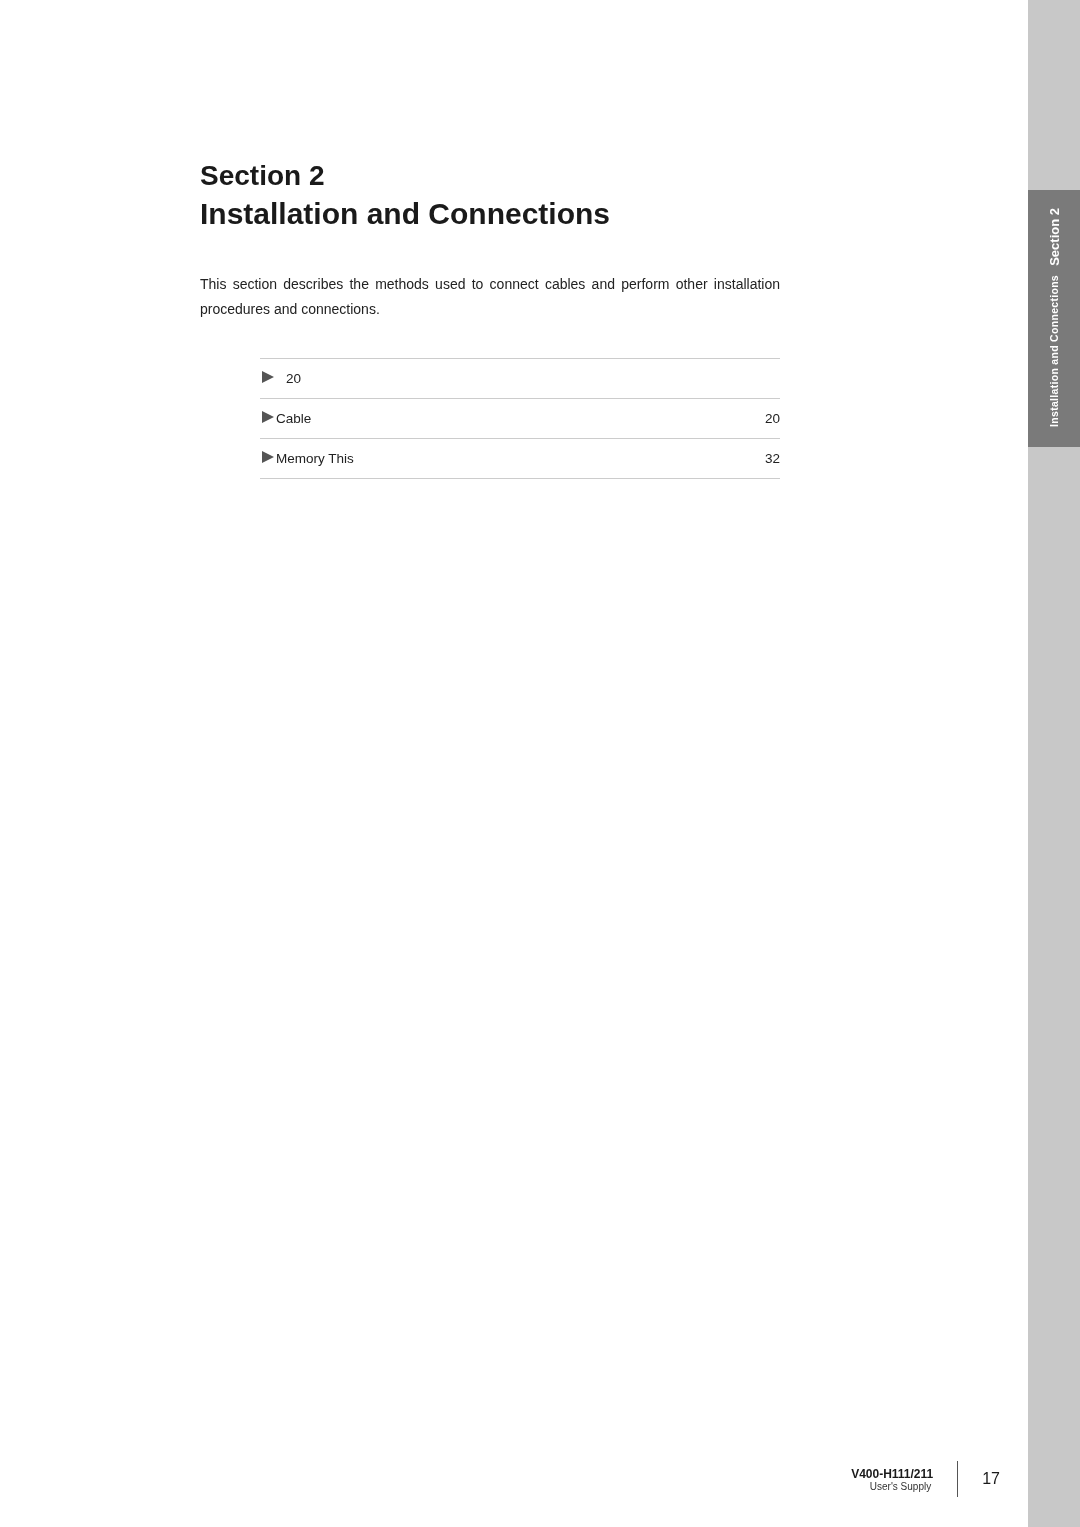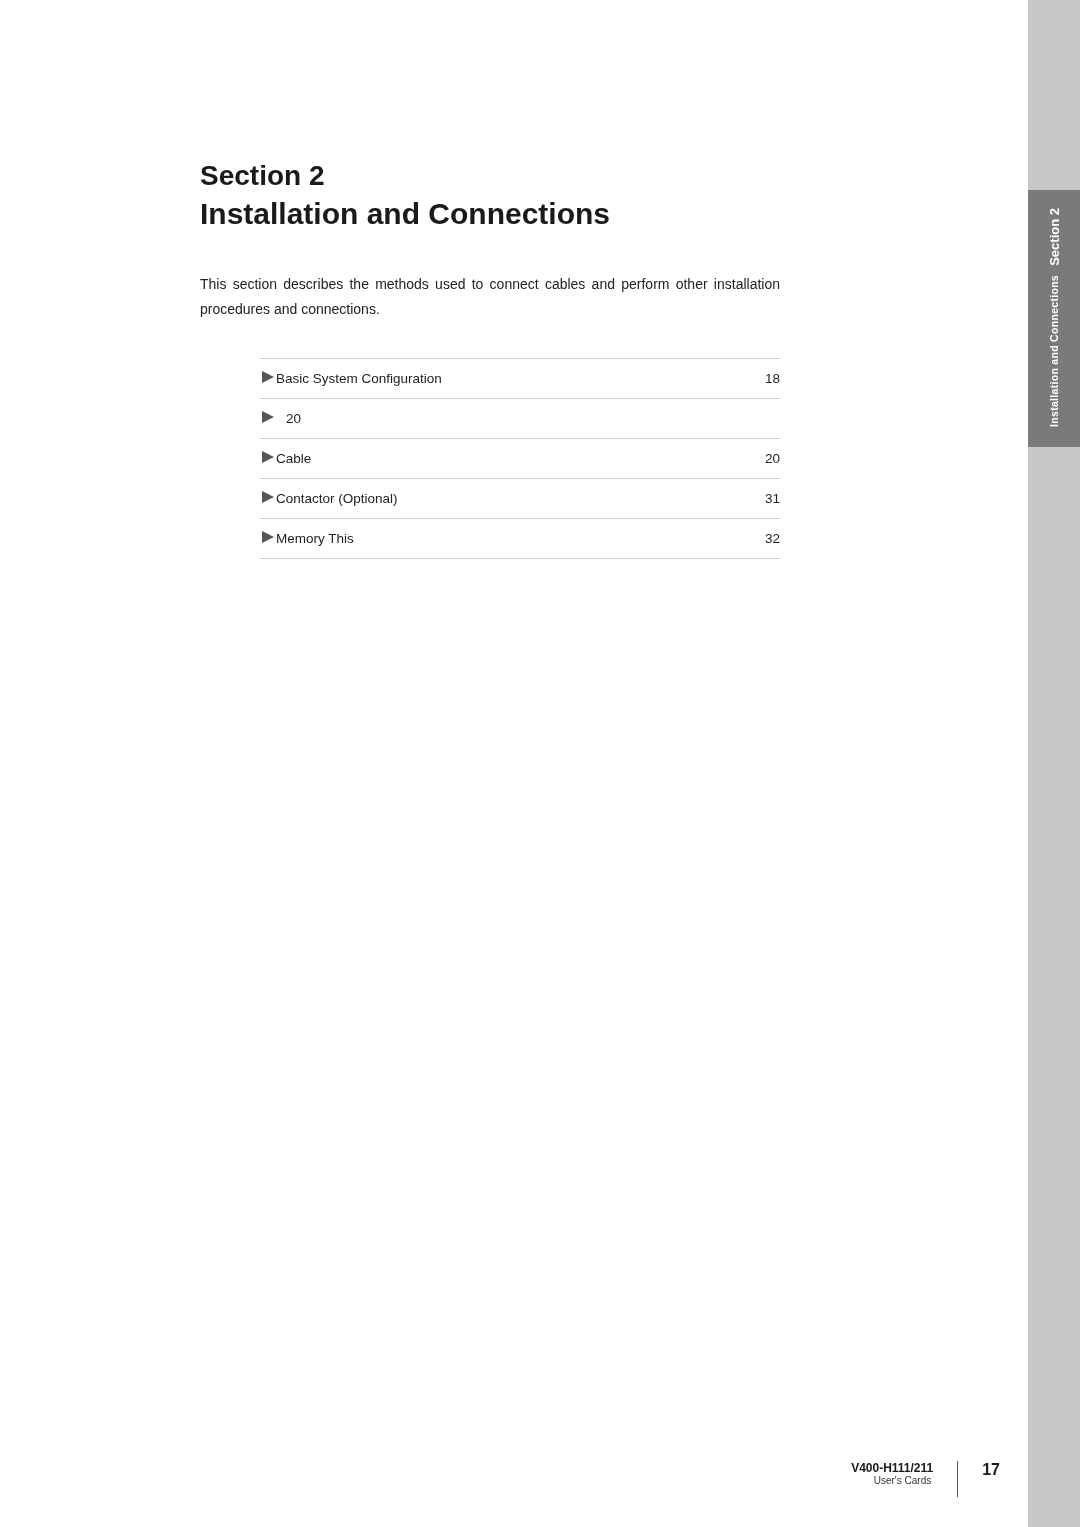--- a/index.html
+++ b/index.html
@@ -103,20 +103,21 @@
       min-width: 25px;
       text-align: right;
     }
 
     
     .footer {
       position: absolute;
       bottom: 30px;
       right: 80px;
       display: flex;
+      align-items: center;
       gap: 16px;
     }
 
     .footer-model {
       font-size: 12px;
       font-weight: bold;
       color: #1a1a1a;
       text-align: right;
       margin-right: 8px;
     }
@@ -130,21 +131,21 @@
 
     .footer-divider {
       width: 1px;
       height: 36px;
       background: #555555;
       margin-right: 8px;
     }
 
     .footer-page-num {
       font-size: 16px;
-      font-weight: bold;
+      font-weight: normal;
       color: #1a1a1a;
     }
 
     .footer-text-group {
       text-align: right;
     }
 
     
     .sidebar-strip {
       position: absolute;
@@ -182,58 +183,44 @@
 
   <div>
     <span class="section-number">Section 2</span>
     <h1 class="section-title">Installation and Connections</h1>
   </div>
 
   <p class="section-description">This section describes the methods used to connect cables and perform other installation procedures and connections.</p>
 
   <div class="toc-container">
 
-  <div class="toc-item">
-        <span><svg width="16" height="16" viewBox="0 0 16 16">
-            <polygon points="2,2 14,8 2,14" fill="#555"></polygon>
-          </svg></span>
-        <span class="toc-label">Basic System Configuration</span>
-        <span class="toc-page">18</span>
-      </div>
       <div class="toc-item">
         <span><svg width="16" height="16" viewBox="0 0 16 16">
             <polygon points="2,2 14,8 2,14" fill="#555"></polygon>
           </svg></span>
         <span class="toc-page">20</span>
       </div>
       <div class="toc-item">
         <span><svg width="16" height="16" viewBox="0 0 16 16">
             <polygon points="2,2 14,8 2,14" fill="#555"></polygon>
           </svg></span>
         <span class="toc-label">Cable</span>
         <span class="toc-page">20</span>
       </div>
       <div class="toc-item">
         <span><svg width="16" height="16" viewBox="0 0 16 16">
             <polygon points="2,2 14,8 2,14" fill="#555"></polygon>
           </svg></span>
-        <span class="toc-label">Contactor (Optional)</span>
-        <span class="toc-page">31</span>
-      </div>
-      <div class="toc-item">
-        <span><svg width="16" height="16" viewBox="0 0 16 16">
-            <polygon points="2,2 14,8 2,14" fill="#555"></polygon>
-          </svg></span>
         <span class="toc-label">Memory This</span>
         <span class="toc-page">32</span>
       </div>
     </div>
 
 </div>
 
 <div class="footer">
   <div class="footer-text-group">
     <div class="footer-model">V400-H111/211</div>
-    <div class="footer-manual">User's Cards</div>
+    <div class="footer-manual">User's Supply</div>
   </div>
   <div class="footer-divider"></div>
   <div class="footer-page-num">17</div>
 </div>
 
 </body></html>

